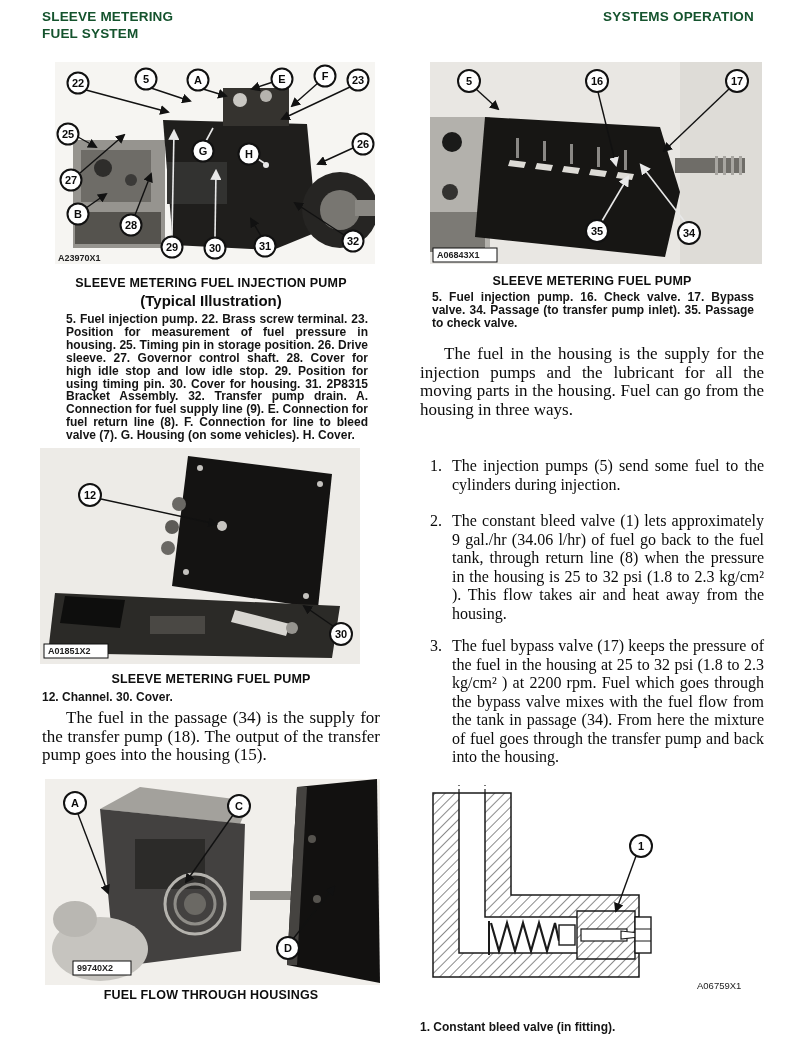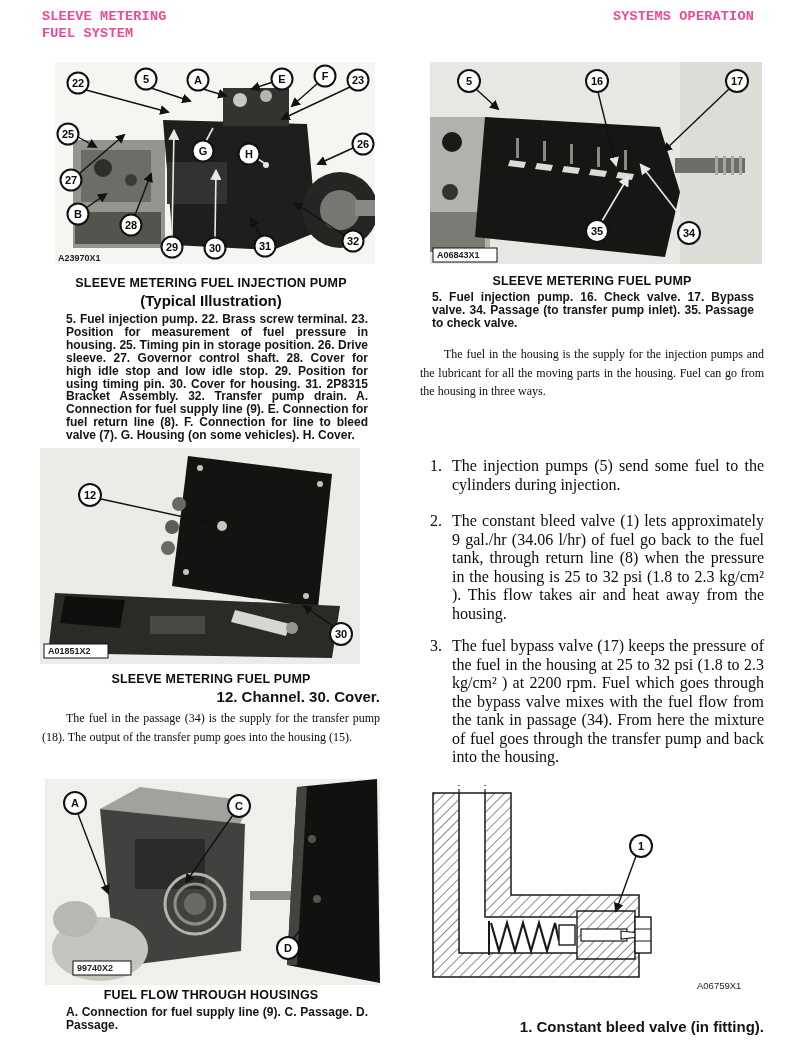--- a/index.html
+++ b/index.html
@@ -1,24 +1,24 @@
 <!DOCTYPE html>
 <html><head>
 <meta charset="utf-8">
 <style>
   html,body{margin:0;padding:0;background:#ffffff;}
   #page{position:relative;width:806px;height:1063px;background:#fff;overflow:hidden;
         font-family:"Liberation Sans",sans-serif;color:#111;}
   .abs{position:absolute;}
-  .hdr{font-weight:bold;font-size:13.5px;line-height:17px;letter-spacing:.2px;color:#ec4899;font-family:Liberation Mono, monospace;}
+  .hdr{font-weight:bold;font-size:13.5px;line-height:17px;letter-spacing:.2px;color:#14532d;}
   .cap{font-weight:bold;font-size:12.5px;letter-spacing:.2px;text-align:center;color:#0e0e0e;}
   .capsub{font-weight:bold;font-size:15px;text-align:center;color:#0e0e0e;}
   .legend{font-weight:bold;font-size:12px;line-height:12.9px;text-align:justify;color:#141414;}
-  .legend-c{font-weight:bold;font-size:15px;line-height:12.9px;text-align:right;color:#141414;}
-  .body{font-family:"Liberation Serif",serif;font-size:12px;line-height:18.5px;
+  .legend-c{font-weight:bold;font-size:12px;line-height:12.9px;text-align:left;color:#141414;}
+  .body{font-family:"Liberation Serif",serif;font-size:17px;line-height:18.5px;
         text-align:justify;color:#0b0b0b;}
   .indent{text-indent:24px;}
   .list-item{position:absolute;left:430px;width:334px;}
   .list-item .num{position:absolute;left:0;top:0;font-family:"Liberation Serif",serif;
         font-size:16px;line-height:18.5px;color:#0b0b0b;}
   .list-item .txt{display:block;margin-left:22px;font-family:"Liberation Serif",serif;
         font-size:16px;line-height:18.5px;text-align:justify;color:#0b0b0b;}
   svg .co{fill:#fff;stroke:#111;stroke-width:2;}
   svg .cot{font-family:"Liberation Sans",sans-serif;font-weight:bold;font-size:11px;
         text-anchor:middle;fill:#0b0b0b;}
@@ -247,21 +247,20 @@
           <circle class="co" cx="243" cy="169" r="11"></circle>
           <text class="cot" x="243" y="173">D</text>
         </g>
       </g>
       <rect class="idbox" x="28" y="182" width="58" height="14"></rect>
       <text class="fid" x="32" y="192">99740X2</text>
     </svg>
   </div>
 
   <div class="abs cap" style="left:42px;top:988px;width:338px;">FUEL FLOW THROUGH HOUSINGS</div>
-  <div class="abs legend" style="left:66px;top:1006px;width:302px;">A. Connection for fuel supply line (9).  C. Passage.  D. Passage.</div>
 
   <div class="abs" style="left:430px;top:62px;width:332px;height:202px;">
     <svg width="332" height="202" viewBox="0 0 332 202">
       <defs>
         <marker id="ah2" viewBox="0 0 10 10" refX="8" refY="5" markerWidth="7" markerHeight="7" orient="auto">
           <path d="M0,0 L10,5 L0,10 z" fill="#111"></path>
         </marker>
         <marker id="ah2w" viewBox="0 0 10 10" refX="8" refY="5" markerWidth="7" markerHeight="7" orient="auto">
           <path d="M0,0 L10,5 L0,10 z" fill="#e8e8e8"></path>
         </marker>

